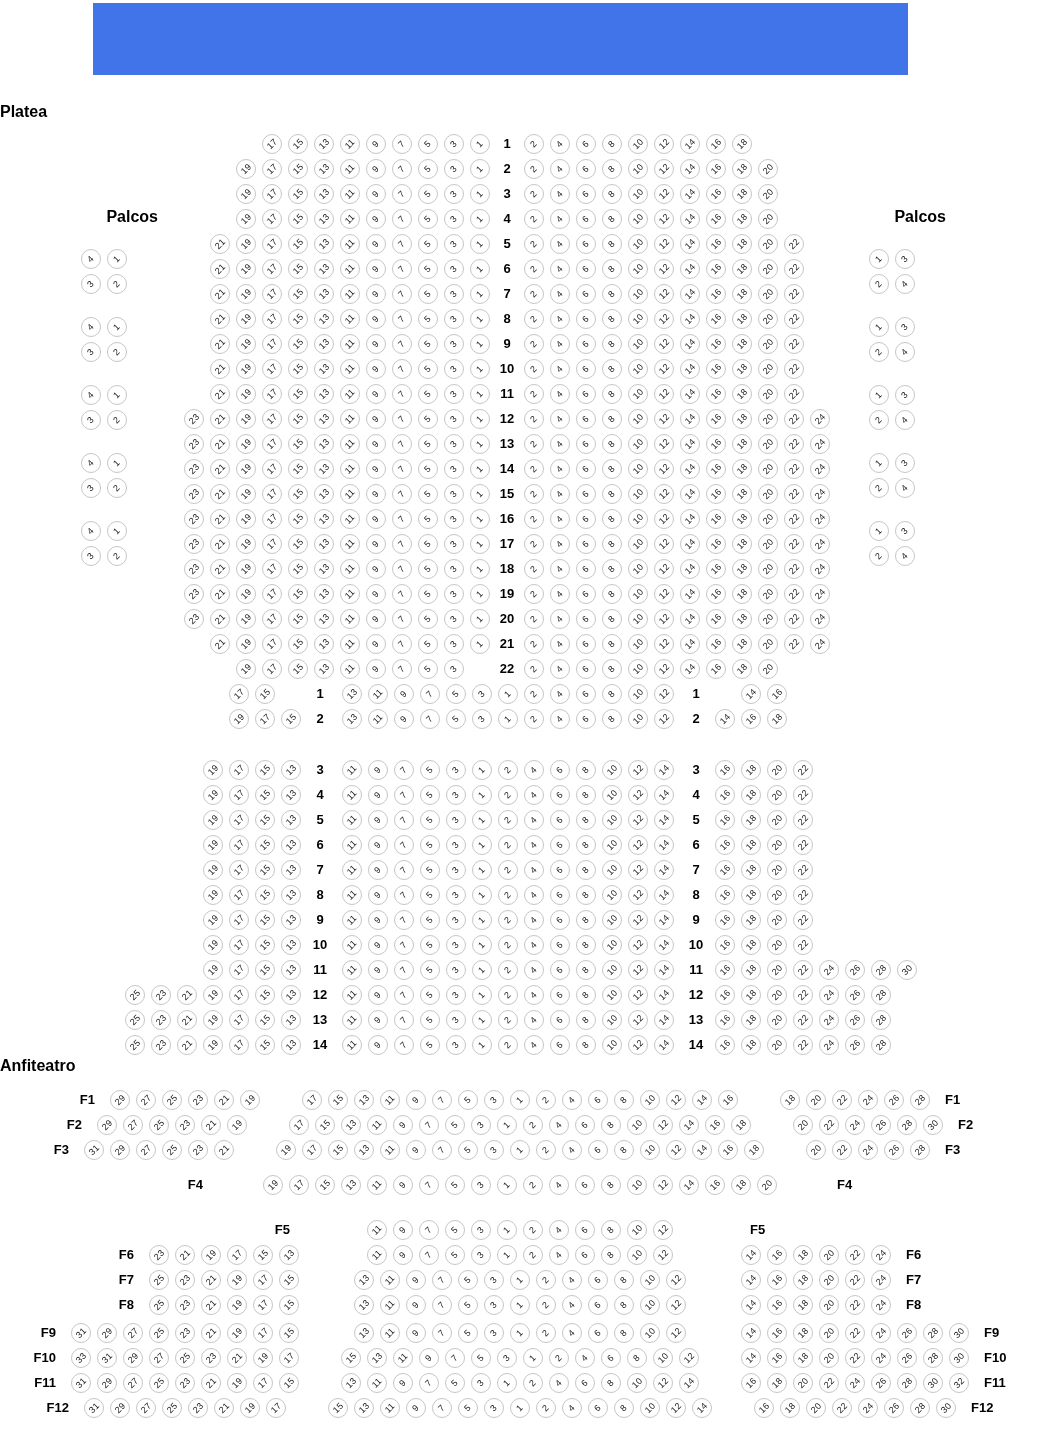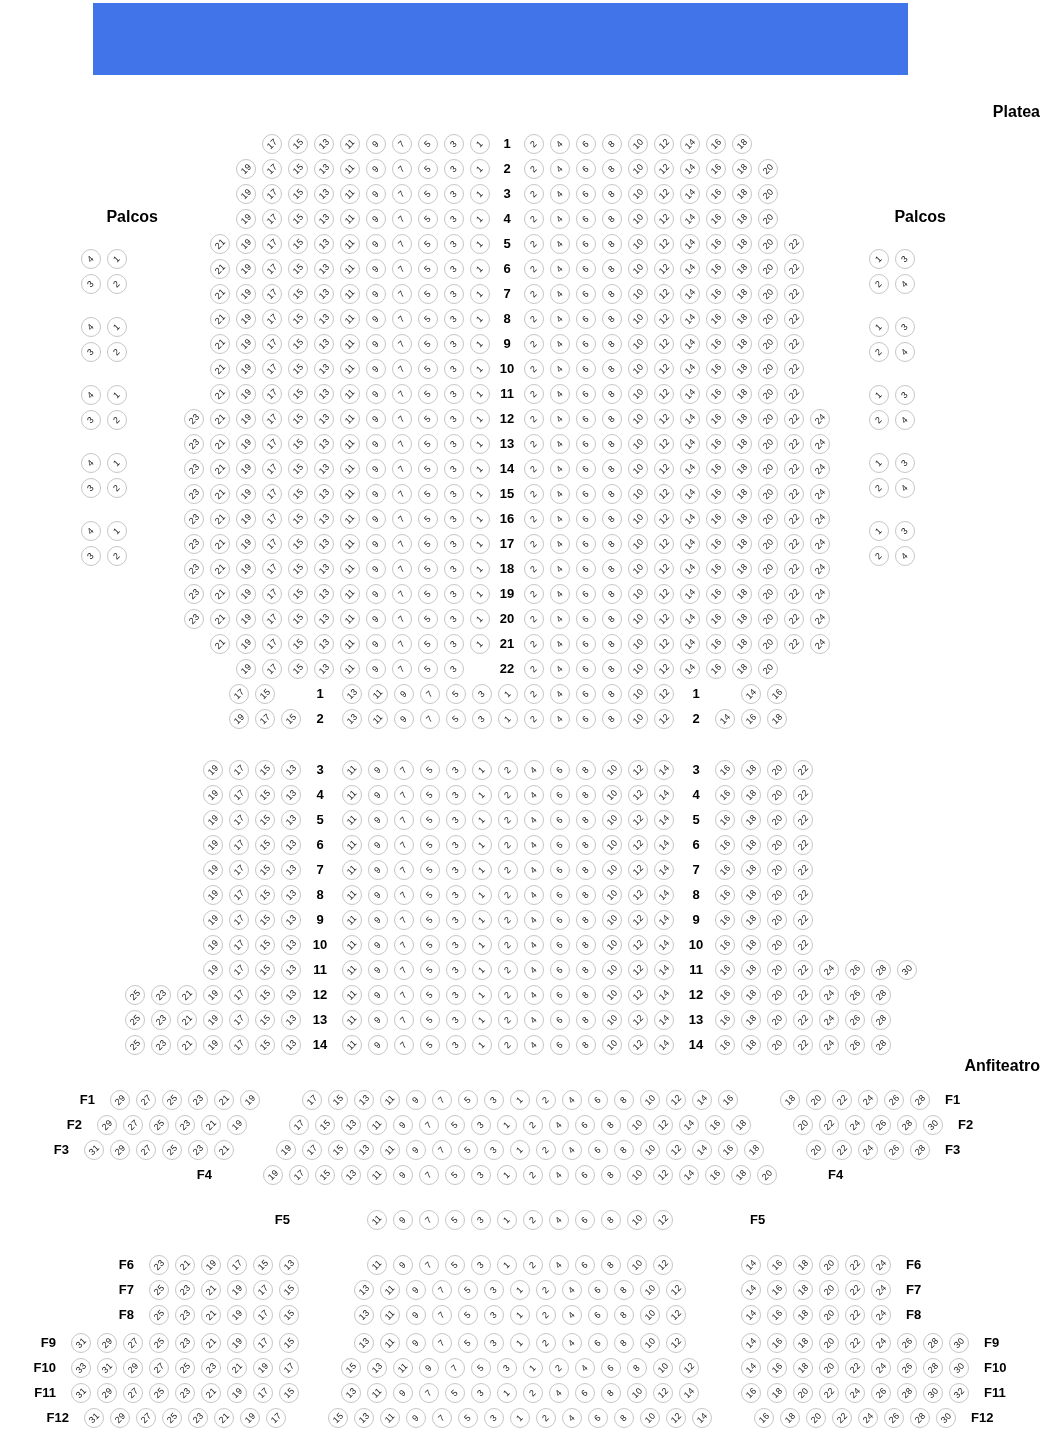--- a/index.html
+++ b/index.html
@@ -1,19 +1,19 @@
 <!DOCTYPE html>
 <html><head>
 <meta charset="utf-8">
 <style>
   html,body{margin:0;padding:0;background:#fff;font-family:"Liberation Sans",sans-serif;}
   .page{position:relative;width:1040px;height:1450px;background:#fff;overflow:hidden;}
   .banner{position:absolute;left:93px;top:3px;width:815px;height:72px;background:#4173e9;}
   #seatmap{position:absolute;left:0;top:75px;width:1040px;}
-  .title,.ptitle{text-align:right;font-weight:bold;font-size:16px;color:#000;height:18px;line-height:18px;}
+  .title,.ptitle{text-align:left;font-weight:bold;font-size:16px;color:#000;height:18px;line-height:18px;}
   #platea .title{margin-top:28px;margin-bottom:10px;}
   #club .title{margin-bottom:2px;}
   #anfiteatro .title{margin-bottom:12px;}
   .row{display:flex;justify-content:center;align-items:center;height:25px;width:1040px;}
   .seat{flex:0 0 auto;width:20px;height:20px;box-sizing:border-box;border:1px solid #c6c6c6;border-radius:50%;background:#fff;margin:0 3px;display:flex;align-items:center;justify-content:center;}
   .seat span{display:block;font-size:9px;color:#1a1a1a;transform:rotate(-45deg);white-space:nowrap;}
   .seat.gap{border-color:transparent;}
   .wing{display:flex;align-items:center;}
   .cc{display:flex;align-items:center;}
   .lbl{flex:0 0 auto;font-weight:bold;font-size:13px;color:#000;text-align:center;}
@@ -26,22 +26,22 @@
   .club .lbl{width:32px;}
   .club .cc{width:344px;justify-content:center;flex:0 0 auto;}
   .club .wr{width:214px;justify-content:flex-start;}
   #club [data-name="row-3"]{margin-top:26px;}
   
   .anf .wl{width:272px;margin-right:36px;justify-content:flex-end;min-width:0;flex-shrink:1;}
   .anf .wr{width:272px;margin-left:36px;justify-content:flex-start;min-width:0;flex-shrink:1;}
   .anf .cc{min-width:364px;justify-content:center;flex-shrink:0;}
   .anf .wl .lbl{margin-right:12px;}
   .anf .wr .lbl{margin-left:12px;}
-  #anfiteatro [data-name="row-F4"]{margin-top:0;}
-  #anfiteatro [data-name="row-F5"]{margin-top:20px;margin-bottom:20px;}
+  #anfiteatro [data-name="row-F4"]{margin-top:10px;gap:9px;}
+  #anfiteatro [data-name="row-F5"]{margin-top:20px;}
   #anfiteatro [data-name="row-F9"]{margin-top:3px;}
   
   .palcos{position:absolute;top:208px;width:80px;}
   #palcos-left{left:78px;}
   #palcos-right{left:866px;}
   .palcos .ptitle{text-align:right;margin-bottom:20px;}
   #palcos-left .ptitle{padding-left:2px;}
   .pbox{margin-bottom:18px;}
   .prow{display:flex;align-items:center;height:25px;}
 </style>

